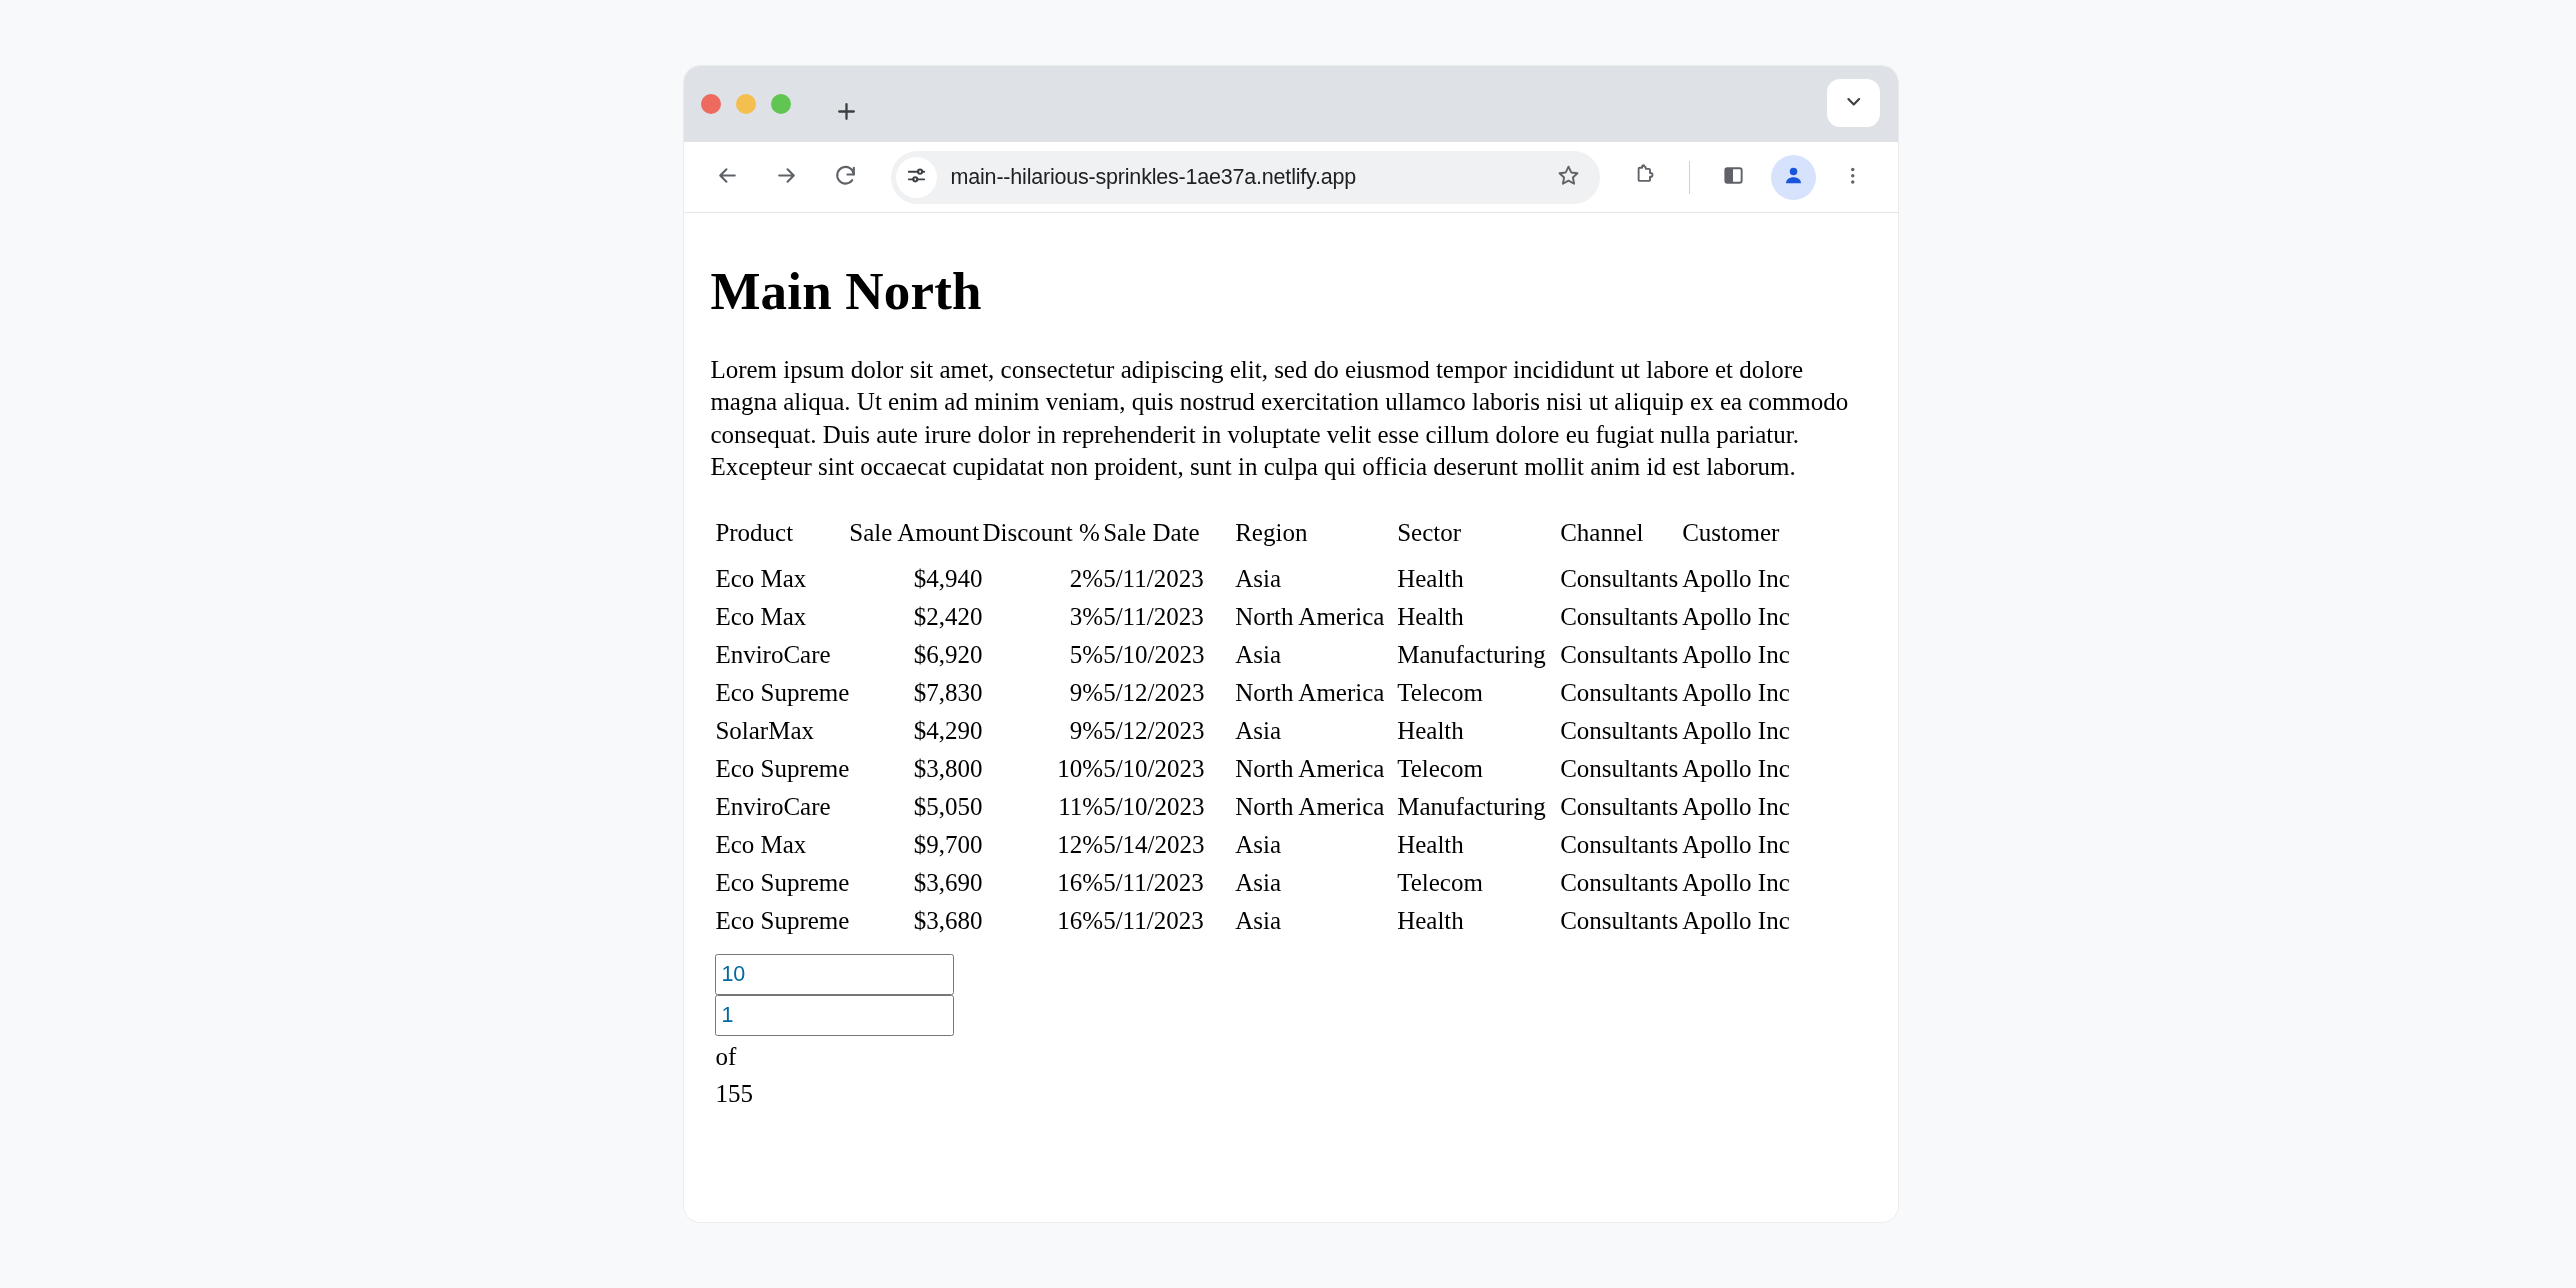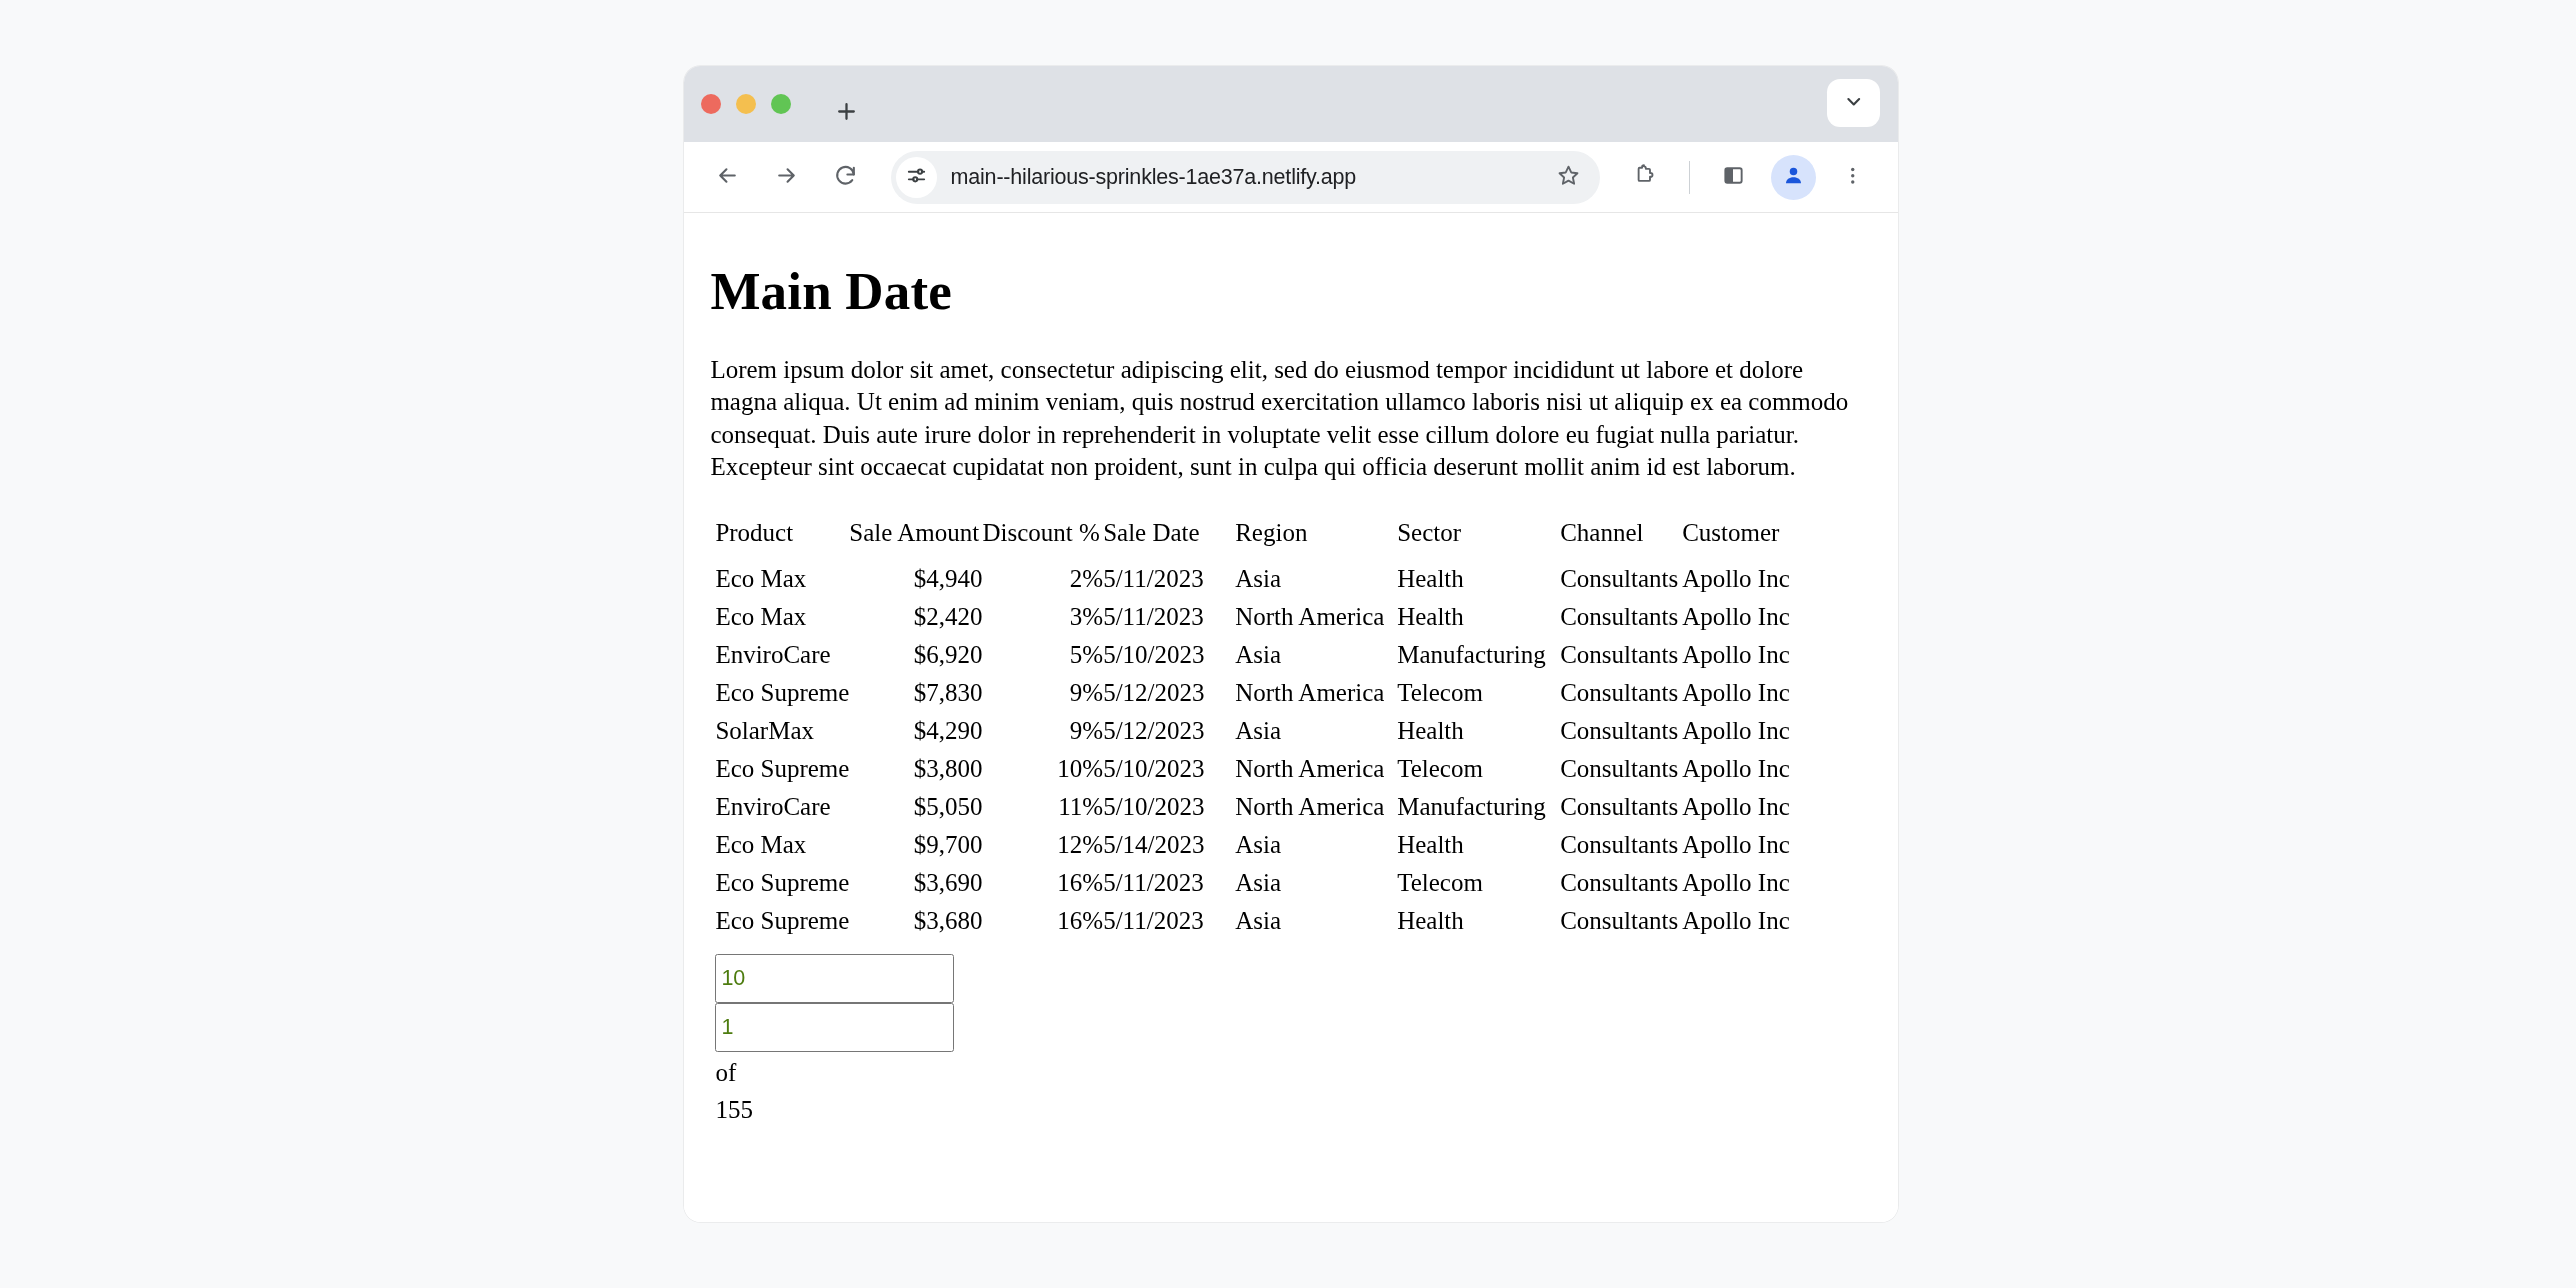--- a/index.html
+++ b/index.html
@@ -248,24 +248,24 @@
 
   
   .pagination {
     margin: 13.2px 0 0 5px;
     display: flex;
     flex-direction: column;
     align-items: flex-start;
   }
   .pg-input {
     width: 239px;
-    height: 49px;
+    height: 41px;
     font-size: 21.5px;
     font-family: "Liberation Sans", sans-serif;
-    color: #4d7c0f;
+    color: #0369a1;
     border: 1.7px solid #767676;
     border-radius: 2.5px;
     padding: 0 5px;
     background: #ffffff;
     outline: none;
     display: block;
   }
   .pg-input + .pg-input { margin-top: 0.8px; }
   .pg-text {
     font-family: "Liberation Serif", serif;
@@ -387,21 +387,21 @@
           <circle cx="12" cy="12" r="1.9" fill="#5f6368"></circle>
           <circle cx="12" cy="19" r="1.9" fill="#5f6368"></circle>
         </svg>
       </span>
     </div>
   </div>
 
   <div class="viewport">
     <div class="page-body">
 
-      <h1 class="page-title">Main Date</h1>
+      <h1 class="page-title">Main North</h1>
 
       <p class="lede">Lorem ipsum dolor sit amet, consectetur adipiscing elit, sed do eiusmod tempor incididunt ut labore et dolore magna aliqua. Ut enim ad minim veniam, quis nostrud exercitation ullamco laboris nisi ut aliquip ex ea commodo consequat. Duis aute irure dolor in reprehenderit in voluptate velit esse cillum dolore eu fugiat nulla pariatur. Excepteur sint occaecat cupidatat non proident, sunt in culpa qui officia deserunt mollit anim id est laborum.</p>
 
       <table class="data-table">
         <thead>
           <tr>
             <th class="h-product">Product</th>
             <th class="h-amount">Sale Amount</th>
             <th class="h-discount">Discount %</th>
             <th class="h-date">Sale Date</th>

